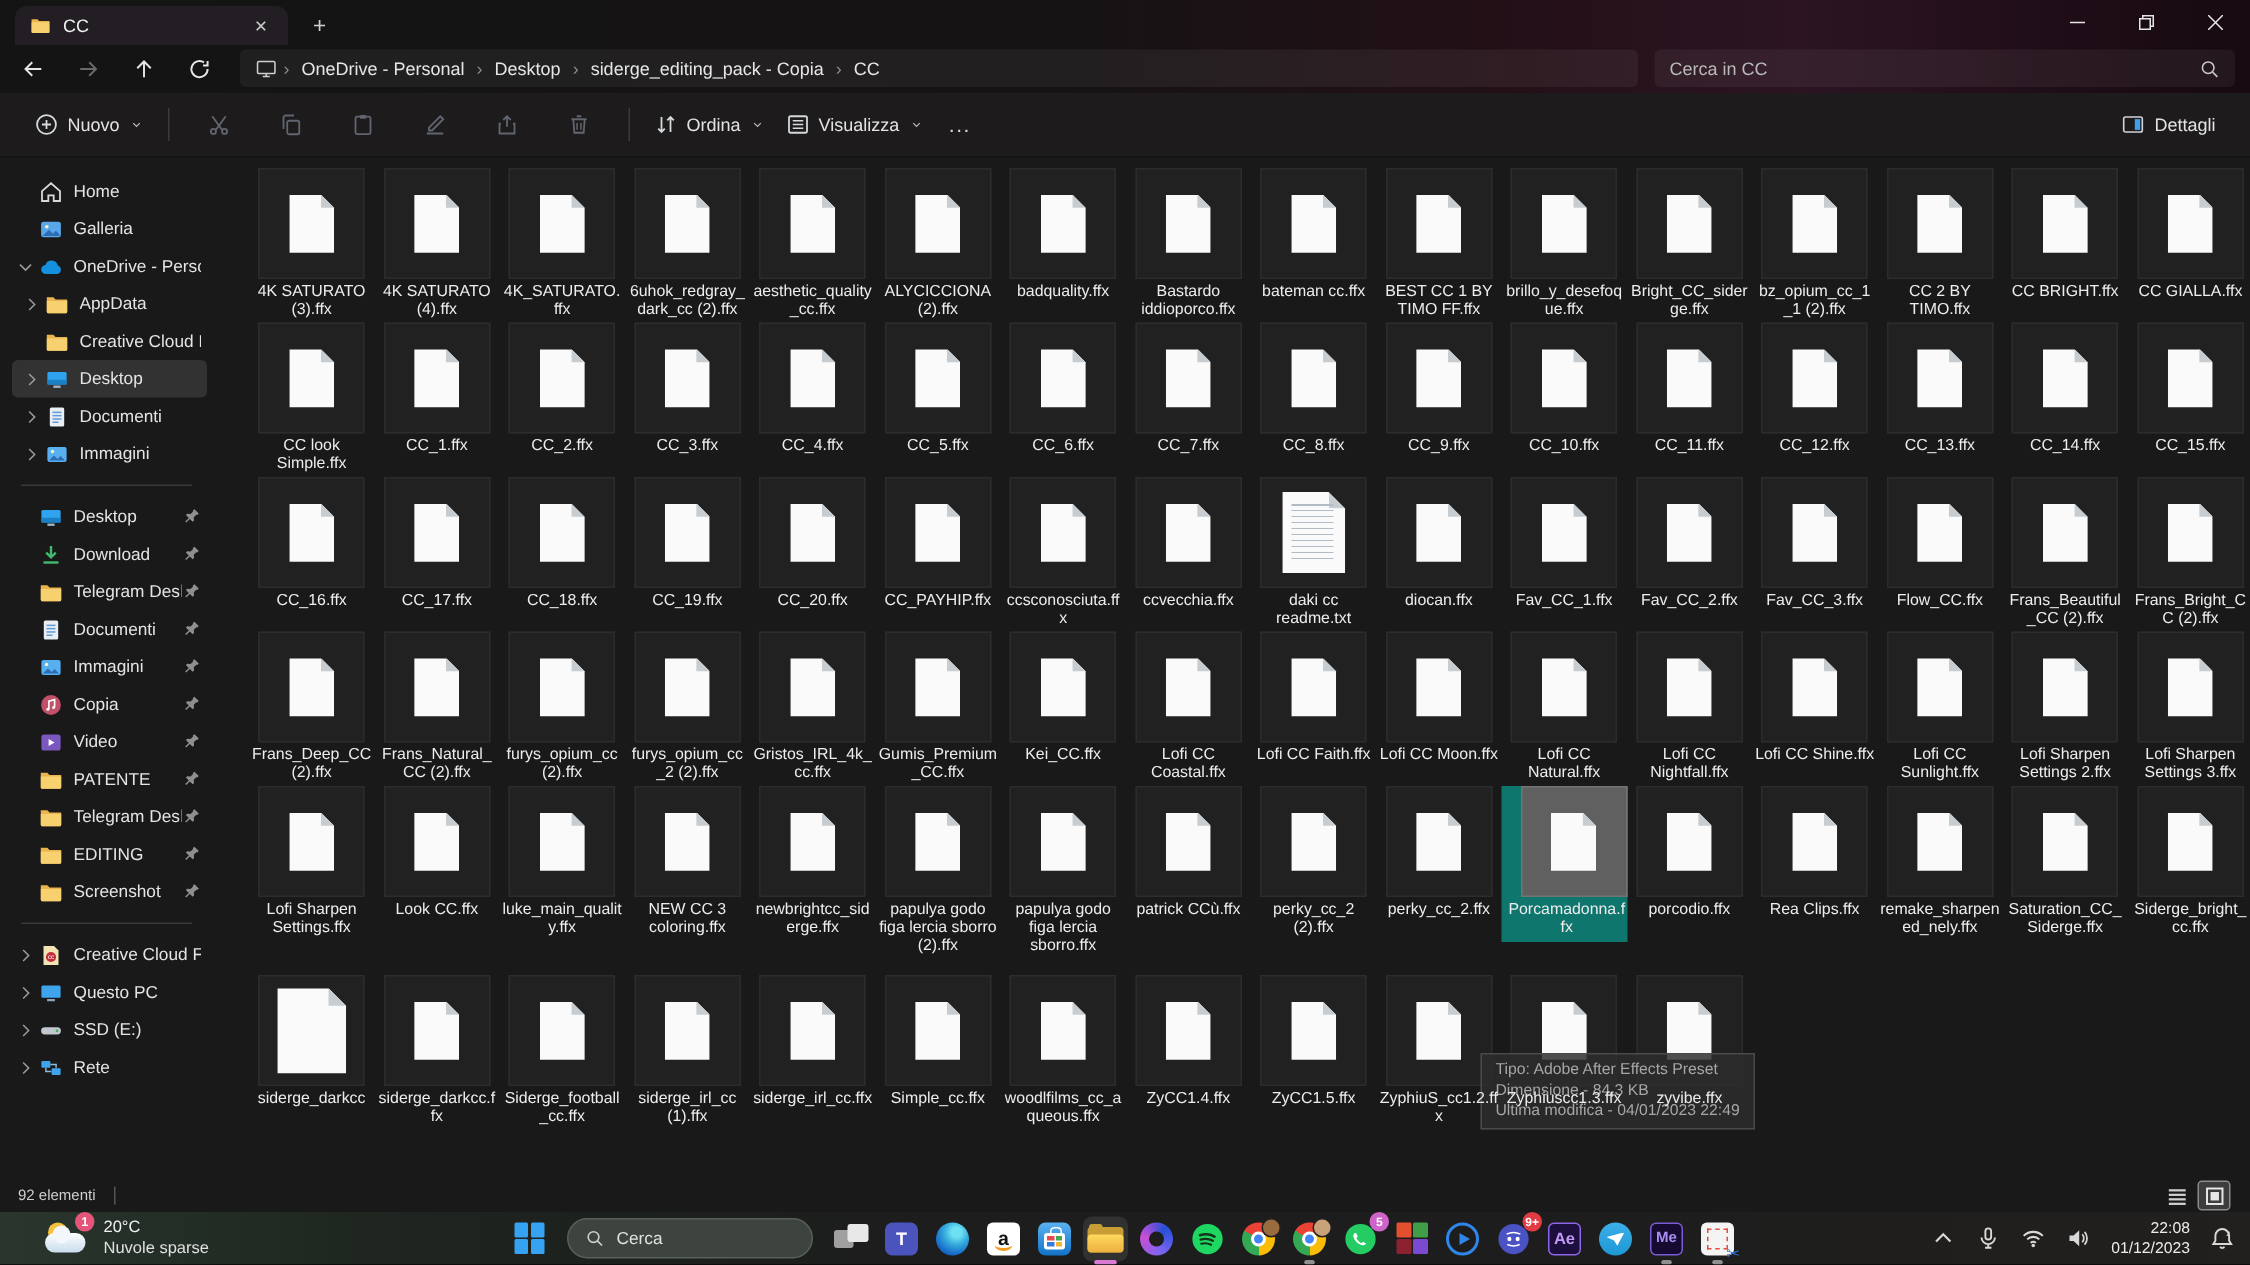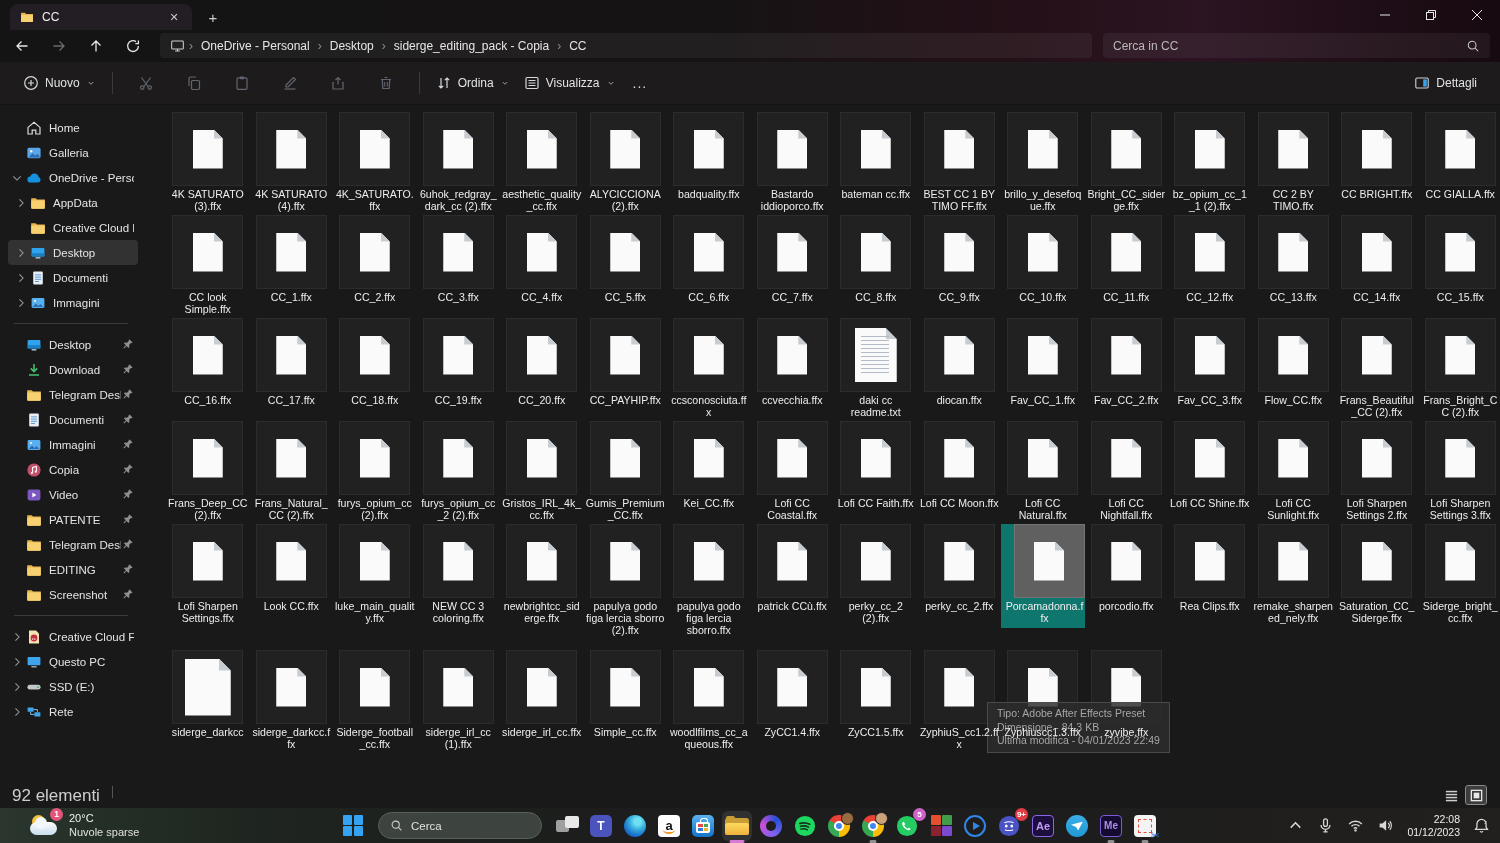--- a/index.html
+++ b/index.html
@@ -81,21 +81,21 @@
   .page.txt .lines{position:absolute;left:6px;right:8px;top:8px;bottom:7px;
         background:repeating-linear-gradient(#b2bcc6 0 1px,transparent 1px 4px);}
   .page.blank{width:46px;height:57px;clip-path:polygon(0 0,calc(100% - 12px) 0,100% 12px,100% 100%,0 100%);}
   .page.blank .fold{width:12px;height:12px;}
 
   .tooltip{position:absolute;left:987px;top:597px;z-index:3;background:rgba(44,44,44,.84);
       border:1px solid #4a4a4a;padding:4px 9px;font-size:10.5px;line-height:13.5px;color:#a6a6a6;white-space:nowrap;}
 
   
   .statusbar{position:absolute;left:0;top:786px;right:0;height:22px;background:#191919;
-      display:flex;padding:0 12px;box-sizing:border-box;font-size:17px;color:#cfcfcf;}
+      display:flex;align-items:center;padding:0 12px;box-sizing:border-box;font-size:10px;color:#cfcfcf;}
   .st-div{width:1px;height:12px;background:#555;margin-left:12px;}
   .st-right{margin-left:auto;display:flex;gap:5px;margin-right:2px;}
   .sb-btn{width:20px;height:18px;display:flex;align-items:center;justify-content:center;border-radius:2px;}
   .sb-btn svg{width:15px;height:15px;}
   .sb-btn.active{background:#3d3d3d;outline:1px solid #8c8c8c;}
 
   
   .taskbar{position:absolute;left:0;top:808px;right:0;height:35px;
       background:linear-gradient(90deg,#2b372e 0%,#243027 6%,#1e241f 18%,#1c1d1c 40%,#1d1d1d 70%,#22201e 100%);}
   .weather{position:absolute;left:30px;top:3px;display:flex;align-items:center;gap:9px;}

